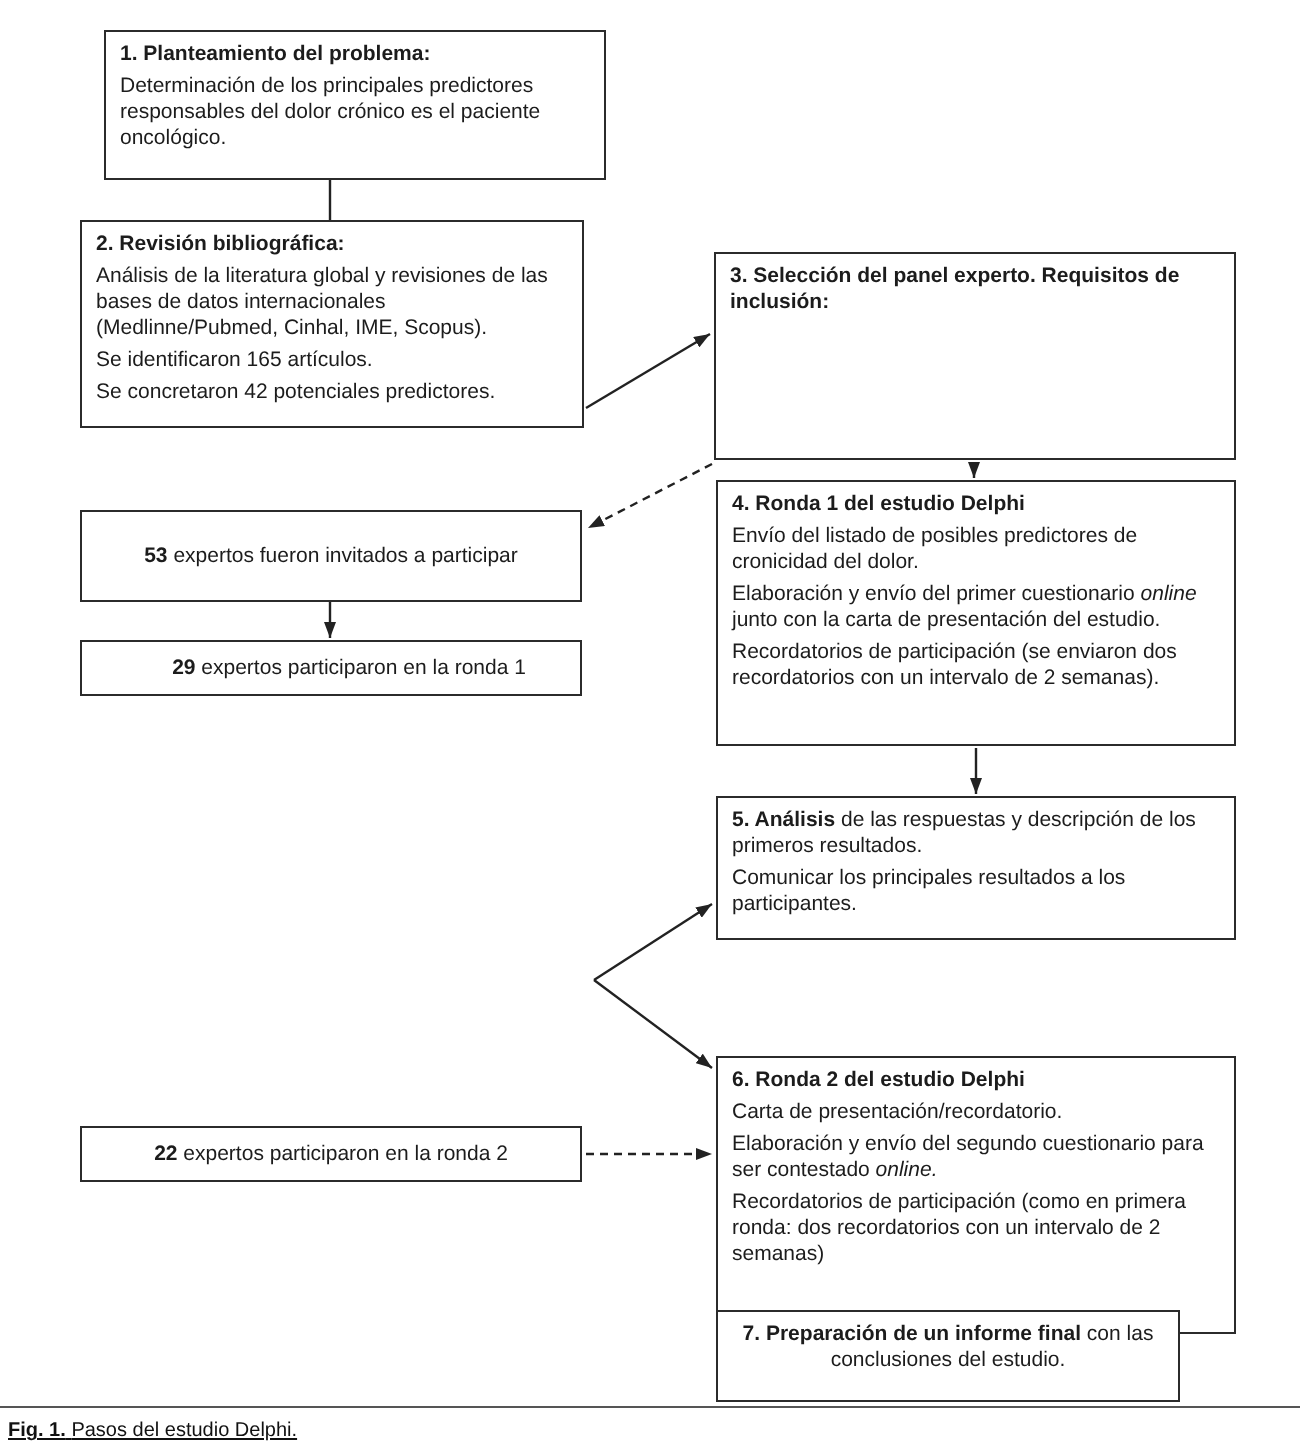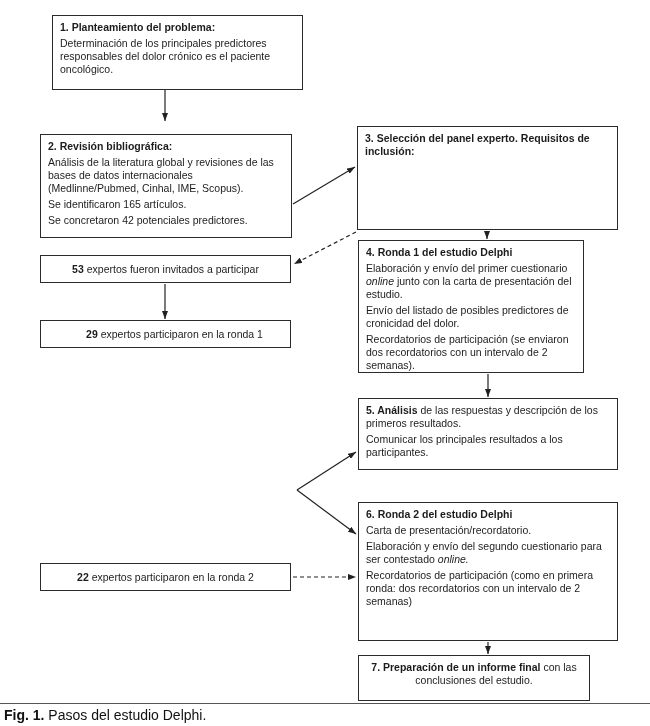--- a/index.html
+++ b/index.html
@@ -50,23 +50,24 @@
     position: absolute;
     left: 0;
     top: 703px;
     width: 650px;
     border-top: 1px solid #555555;
   }
   .caption {
     position: absolute;
     left: 4px;
     top: 709px;
-    font-size: 14px;
+    font-size: 10px;
     line-height: 13px;
     color: #111111;
+    text-decoration: underline;
   }
 </style>
 </head>
 <body>
 
 <div class="figure">
 
   <svg class="arrows" width="650" height="726" viewBox="0 0 650 726">
     <defs>
       <marker id="ah" viewBox="0 0 8 6" markerWidth="8" markerHeight="6" refX="8" refY="3" orient="auto" markerUnits="userSpaceOnUse">
@@ -83,56 +84,56 @@
     <line x1="297" y1="490" x2="356" y2="534" marker-end="url(#ah)"></line>
     <line class="dashed" x1="293" y1="577" x2="356" y2="577" marker-end="url(#ah)"></line>
     <line x1="488" y1="642" x2="488" y2="654" marker-end="url(#ah)"></line>
   </svg>
 
   <div class="fbox" style="left:52px; top:15px; width:251px; height:75px;">
       <div class="tline"><span class="bold">1. Planteamiento del problema:</span></div>
       <div class="tline"><span>Determinación de los principales predictores responsables del dolor crónico es el paciente oncológico.</span></div>
     </div>
 
-  <div class="fbox" style="left:40px; top:134px; width:252px; height:104px;">
+  <div class="fbox" style="left:40px; top:110px; width:252px; height:104px;">
       <div class="tline"><span class="bold">2. Revisión bibliográfica:</span></div>
       <div class="tline"><span>Análisis de la literatura global y revisiones de las bases de datos internacionales (Medlinne/Pubmed, Cinhal, IME, Scopus).</span></div>
       <div class="tline"><span>Se identificaron 165 artículos.</span></div>
       <div class="tline"><span>Se concretaron 42 potenciales predictores.</span></div>
     </div>
 
   <div class="fbox" style="left:357px; top:126px; width:261px; height:104px;">
       <div class="tline"><span class="bold">3. Selección del panel experto. Requisitos de inclusión:</span></div>
     </div>
 
-  <div class="fbox statbox" style="left:40px; top:255px; width:251px; height:28px;">
+  <div class="fbox statbox" style="left:40px; top:255px; width:251px; height:46px;">
       <div class="tline"><span class="bold">53</span><span> expertos fueron invitados a participar</span></div>
     </div>
 
   <div class="fbox statbox" style="left:40px; top:320px; width:251px; height:28px;padding-left:24px;">
       <div class="tline"><span class="bold">29</span><span> expertos participaron en la ronda 1</span></div>
     </div>
 
-  <div class="fbox" style="left:358px; top:240px; width:226px; height:133px;">
+  <div class="fbox" style="left:358px; top:240px; width:260px; height:133px;">
       <div class="tline"><span class="bold">4. Ronda 1 del estudio Delphi</span></div>
+      <div class="tline"><span>Envío del listado de posibles predictores de cronicidad del dolor.</span></div>
       <div class="tline"><span>Elaboración y envío del primer cuestionario </span><span class="italic">online</span><span> junto con la carta de presentación del estudio.</span></div>
-      <div class="tline"><span>Envío del listado de posibles predictores de cronicidad del dolor.</span></div>
       <div class="tline"><span>Recordatorios de participación (se enviaron dos recordatorios con un intervalo de 2 semanas).</span></div>
     </div>
 
   <div class="fbox" style="left:358px; top:398px; width:260px; height:72px;">
       <div class="tline"><span class="bold">5. Análisis</span><span> de las respuestas y descripción de los primeros resultados.</span></div>
       <div class="tline"><span>Comunicar los principales resultados a los participantes.</span></div>
     </div>
 
   <div class="fbox statbox" style="left:40px; top:563px; width:251px; height:28px;">
       <div class="tline"><span class="bold">22</span><span> expertos participaron en la ronda 2</span></div>
     </div>
 
-  <div class="fbox" style="left:358px; top:502px; width:260px; height:139px;">
+  <div class="fbox" style="left:358px; top:528px; width:260px; height:139px;">
       <div class="tline"><span class="bold">6. Ronda 2 del estudio Delphi</span></div>
       <div class="tline"><span>Carta de presentación/recordatorio.</span></div>
       <div class="tline"><span>Elaboración y envío del segundo cuestionario para ser contestado </span><span class="italic">online.</span></div>
       <div class="tline"><span>Recordatorios de participación (como en primera ronda: dos recordatorios con un intervalo de 2 semanas)</span></div>
     </div>
 
   <div class="fbox" style="left:358px; top:655px; width:232px; height:46px;text-align:center;">
       <div class="tline"><span class="bold">7. Preparación de un informe final</span><span> con las conclusiones del estudio.</span></div>
     </div>
 

